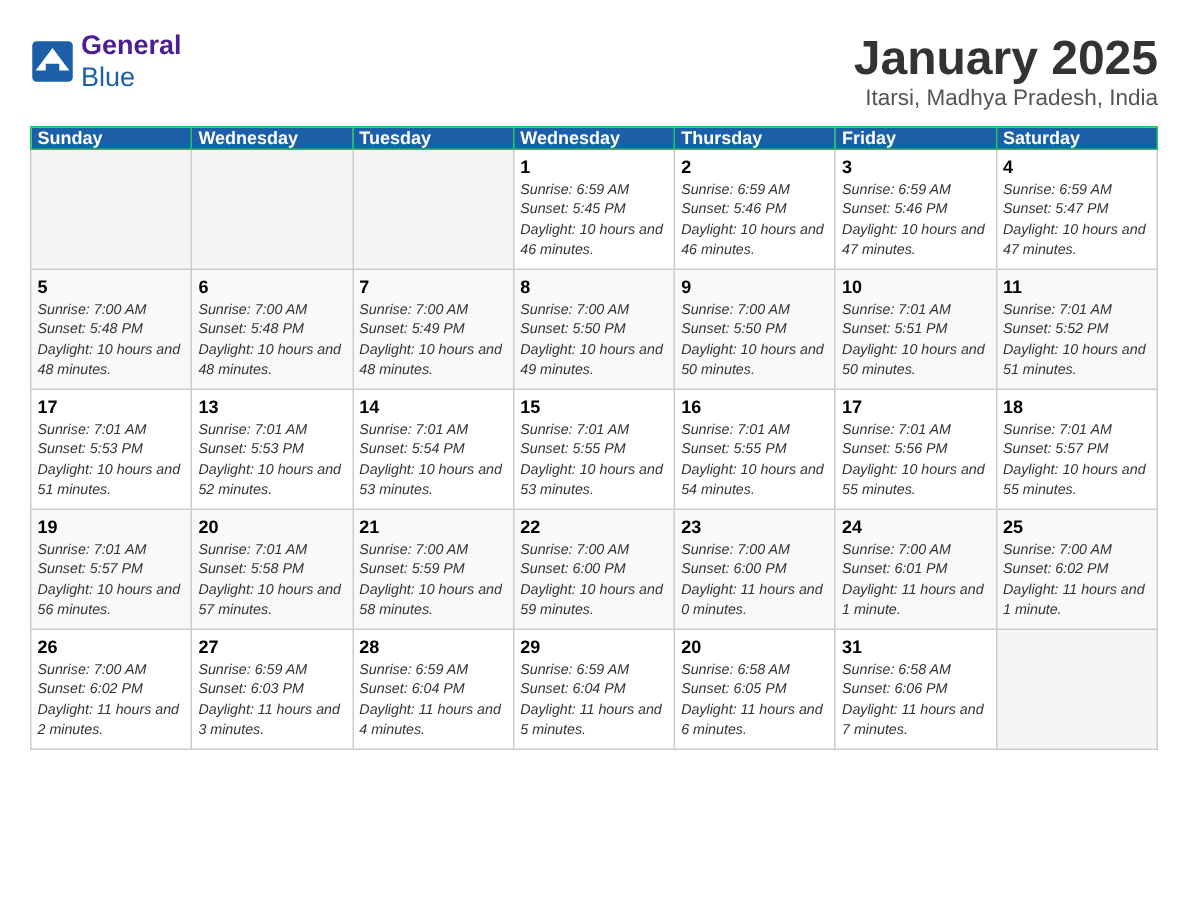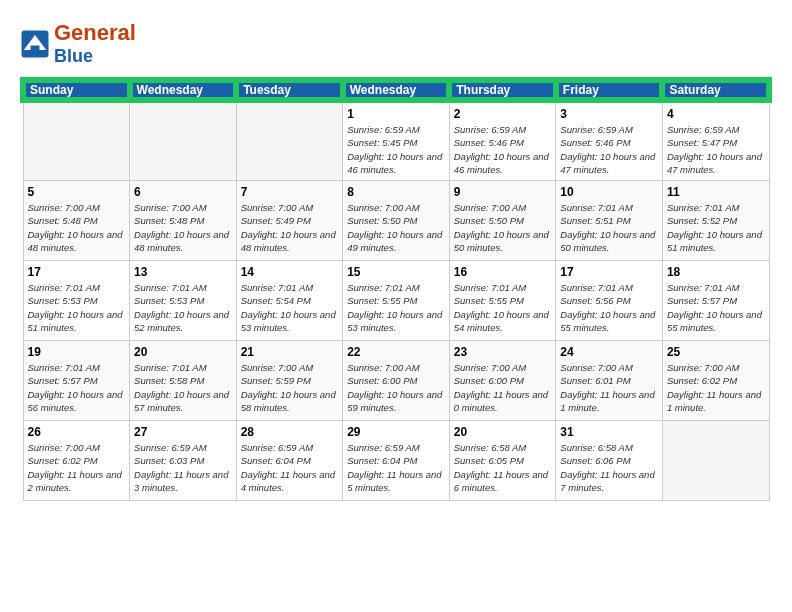--- a/index.html
+++ b/index.html
@@ -14,27 +14,27 @@
       display: flex;
       align-items: flex-start;
       justify-content: space-between;
       margin-bottom: 10px;
     }
     .logo {
       display: flex;
       align-items: center;
     }
     .logo-text-general {
-      font-size: 22px;
+      font-size: 18px;
       font-weight: bold;
-      color: #c2410c;
+      color: #4c1d95;
     }
     .logo-text-blue {
       font-size: 18px;
-      font-weight: bold;
+      font-weight: normal;
       color: #1a5fa8;
     }
     .logo-icon {
       width: 30px;
       height: 30px;
       margin-right: 4px;
     }
     .title-section {
       text-align: right;
     }
@@ -51,21 +51,21 @@
       width: 100%;
       border-collapse: collapse;
       font-size: 11px;
     }
     .calendar-table th {
       background-color: #1a5fa8;
       color: #fff;
       padding: 0 4px;
       text-align: left;
       font-size: 12px;
-      border: 6px solid #22c55e;
+      border: 1px solid #22c55e;
     }
     .calendar-table td {
       border: 1px solid #ccc;
       vertical-align: top;
       padding: 4px;
       width: calc(100% / 7);
       height: 80px;
       background: #fff;
     }
     .calendar-table td.empty {
@@ -97,20 +97,24 @@
     <svg class="logo-icon" viewBox="0 0 40 40">
       <rect x="2" y="2" width="36" height="36" rx="4" fill="#1a5fa8"></rect>
       <polygon points="20,8 35,28 5,28" fill="white"></polygon>
       <rect x="14" y="22" width="12" height="10" fill="#1a5fa8"></rect>
     </svg>
     <div>
       <span class="logo-text-general">General</span><br>
       <span class="logo-text-blue">Blue</span>
     </div>
   </div>
+  <div class="title-section">
+    <div class="calendar-title">January 2025</div>
+    <div class="calendar-subtitle">Itarsi, Madhya Pradesh, India</div>
+  </div>
 </div>
 
 <table class="calendar-table">
   <thead>
     <tr>
     <th>Sunday</th>
         <th>Wednesday</th>
         <th>Tuesday</th>
         <th>Wednesday</th>
         <th>Thursday</th>

